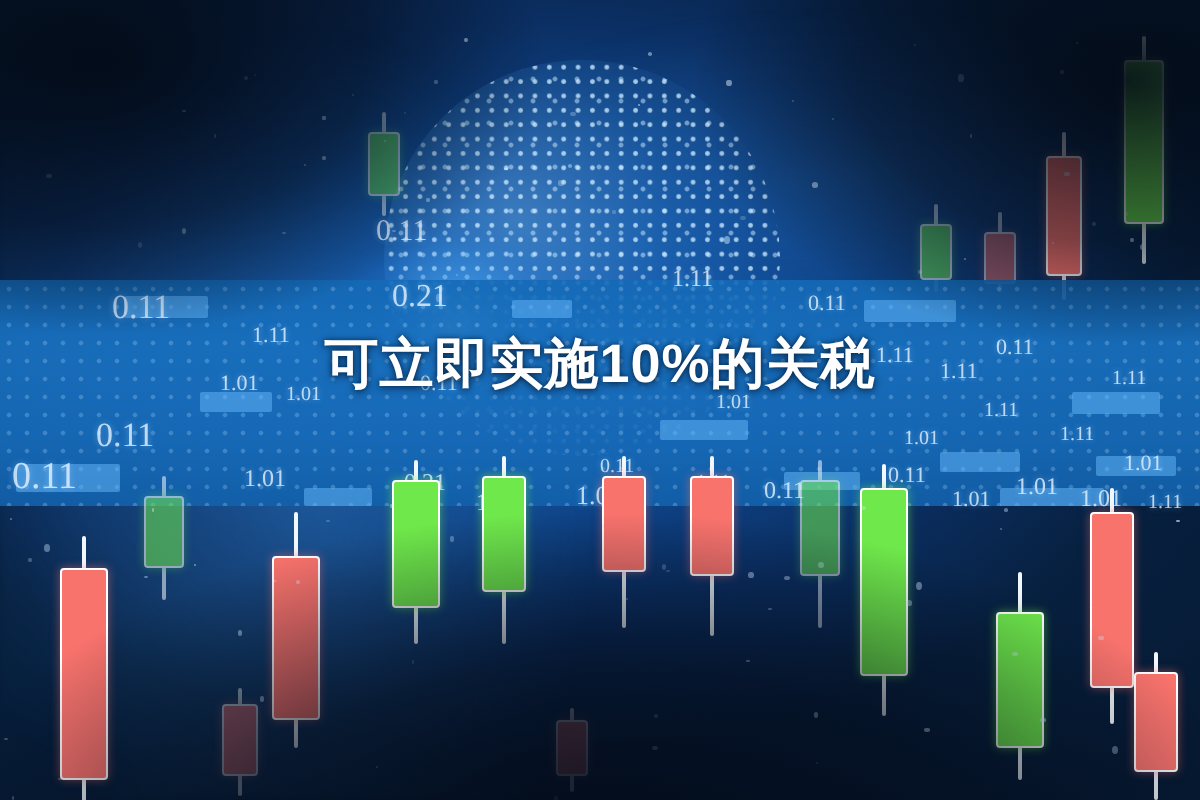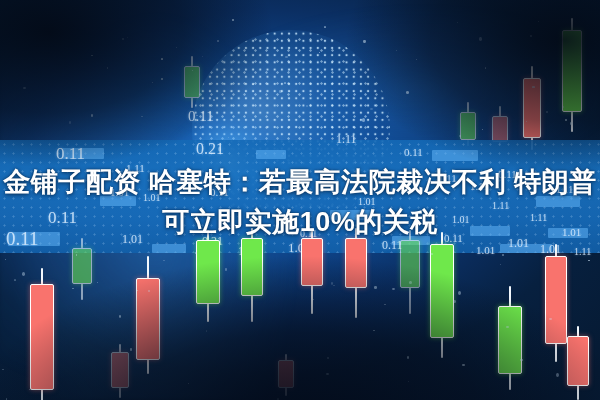--- a/index.html
+++ b/index.html
@@ -412,17 +412,16 @@
       <div class="speck" style="left: 333.482px; top: 284.55px; width: 1.90916px; height: 1.35371px; opacity: 0.29; border-radius: 50%;"></div>
       <div class="speck" style="left: 481.99px; top: 128.728px; width: 0.932765px; height: 0.653512px; opacity: 0.61; border-radius: 40%;"></div>
       <div class="speck" style="left: 300.59px; top: 261.704px; width: 1.89099px; height: 2.63238px; opacity: 0.41; border-radius: 50%;"></div>
       <div class="speck" style="left: 118.605px; top: 315.224px; width: 2.65635px; height: 3.07982px; opacity: 0.65; border-radius: 40%;"></div>
       <div class="speck" style="left: 408.347px; top: 380.545px; width: 0.831769px; height: 0.47137px; opacity: 0.35; border-radius: 40%;"></div>
     </div>
 
   <div class="bg-vignette"></div>
 
   <div class="headline">
-    <span class="l1">金铺子配资 哈塞特：若最高法院裁决不利 特朗普</span>
     <span class="l2">可立即实施10%的关税</span>
   </div>
 
 </div>
 
 </body></html>

